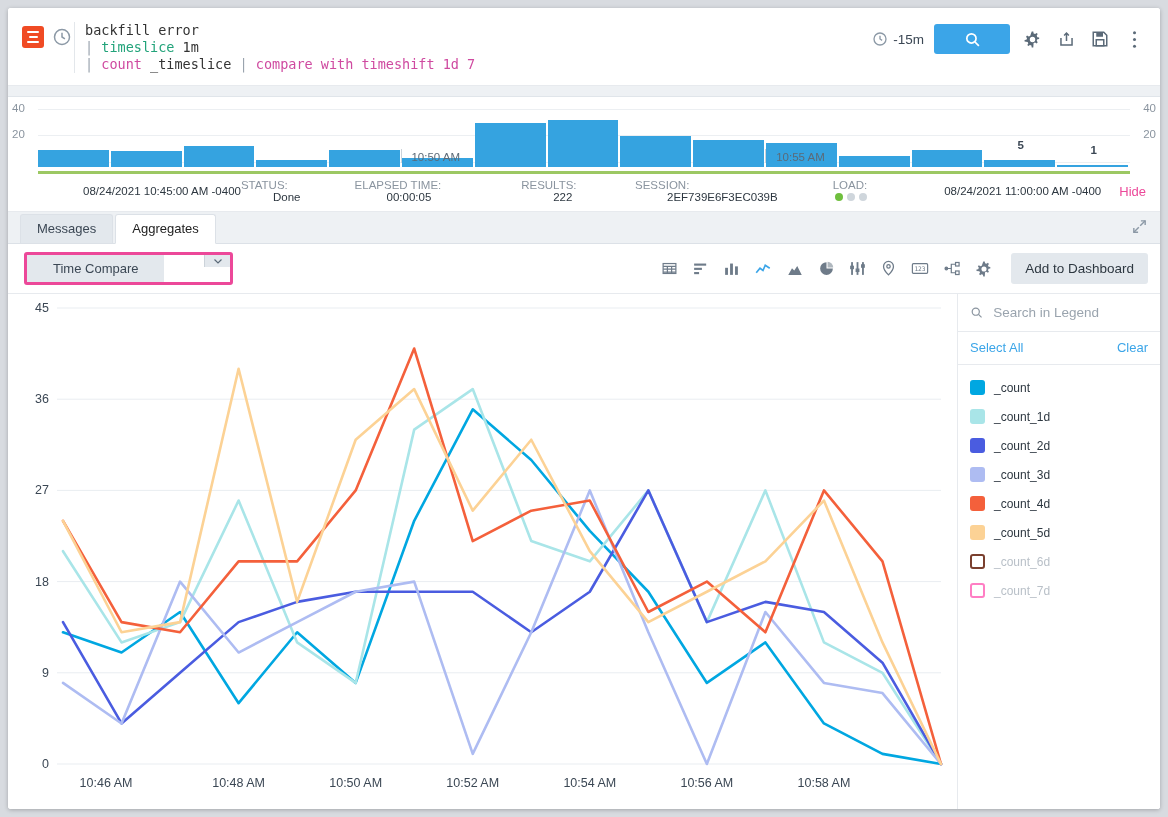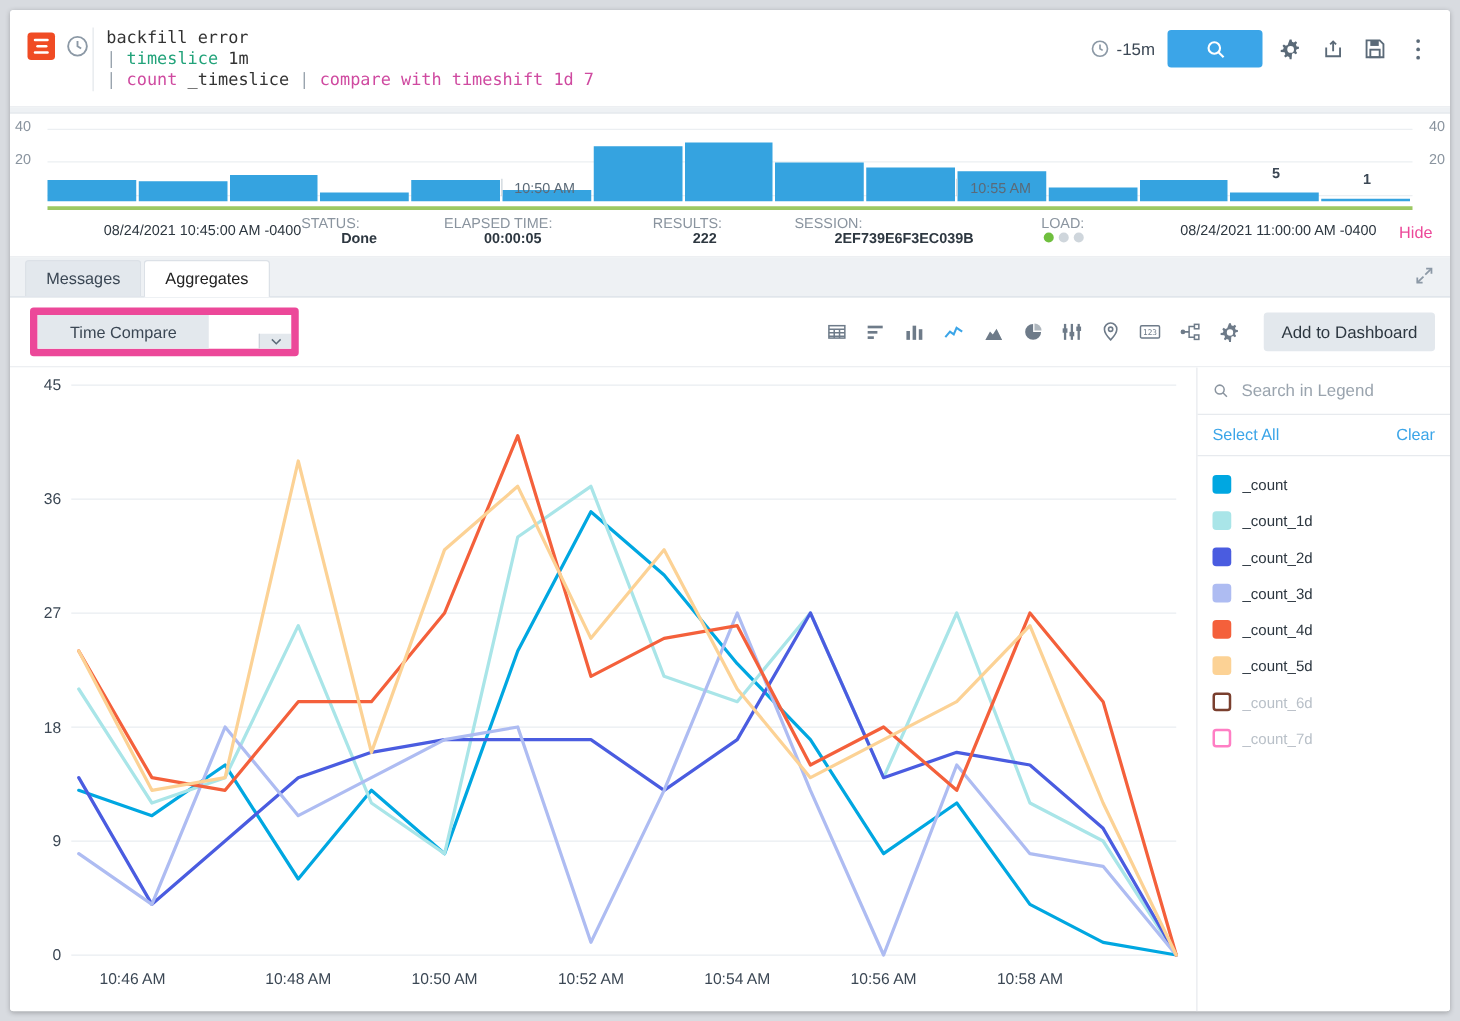--- a/index.html
+++ b/index.html
@@ -120,21 +120,21 @@
   .statusrow {
     display: flex; align-items: center;
     padding: 5px 14px 8px 30px;
     font-size: 11.5px; color: #6b7785;
     gap: 0;
   }
   .statusrow .date { color: #2d3740; padding-left: 45px; }
   .status-center {
     flex: 1; display: flex; align-items: center; justify-content: center; gap: 12px;
   }
-  .sv { color: #2d3740; font-weight: bold; padding-left: 32px; }
+  .sv { color: #2d3740; font-weight: normal; padding-left: 32px; }
   .sk { color: #8a949f; }
   .loaddots { display: inline-flex; gap: 4px; align-items: center; margin-left: 2px;}
   .loaddots span { width: 8px; height: 8px; border-radius: 50%; display:block; }
   .hide-link { color: #ec4899; font-size: 13px; cursor: pointer; margin-left: 18px;}
 
   
   .tabsrow {
     position: relative;
     display: flex; align-items: flex-end;
     background: #eef1f4;
@@ -159,22 +159,22 @@
 
   
   .vizbar {
     display: flex; align-items: center;
     padding: 8px 12px 8px 16px;
     background: #fff;
     border-bottom: 1px solid #e7eaee;
     gap: 6px;
   }
   .tc-select {
-    display: flex; align-items: flex-end;
-    border: 6px solid #ec4899; border-radius: 3px;
+    display: flex; align-items: flex-start;
+    border: 3px solid #ec4899; border-radius: 3px;
     overflow: hidden; cursor: pointer; gap: 40px;
   }
   .tc-label {
     background: #e3e8ed; color: #3b4754;
     padding: 6px 26px 6px 26px; font-size: 13px;
   }
   .tc-caret {
     background: #e3e8ed; border-left: 1px solid #ccd3da;
     width: 26px; display: flex; align-items: center; justify-content: center;
     color:#5b6a78;

